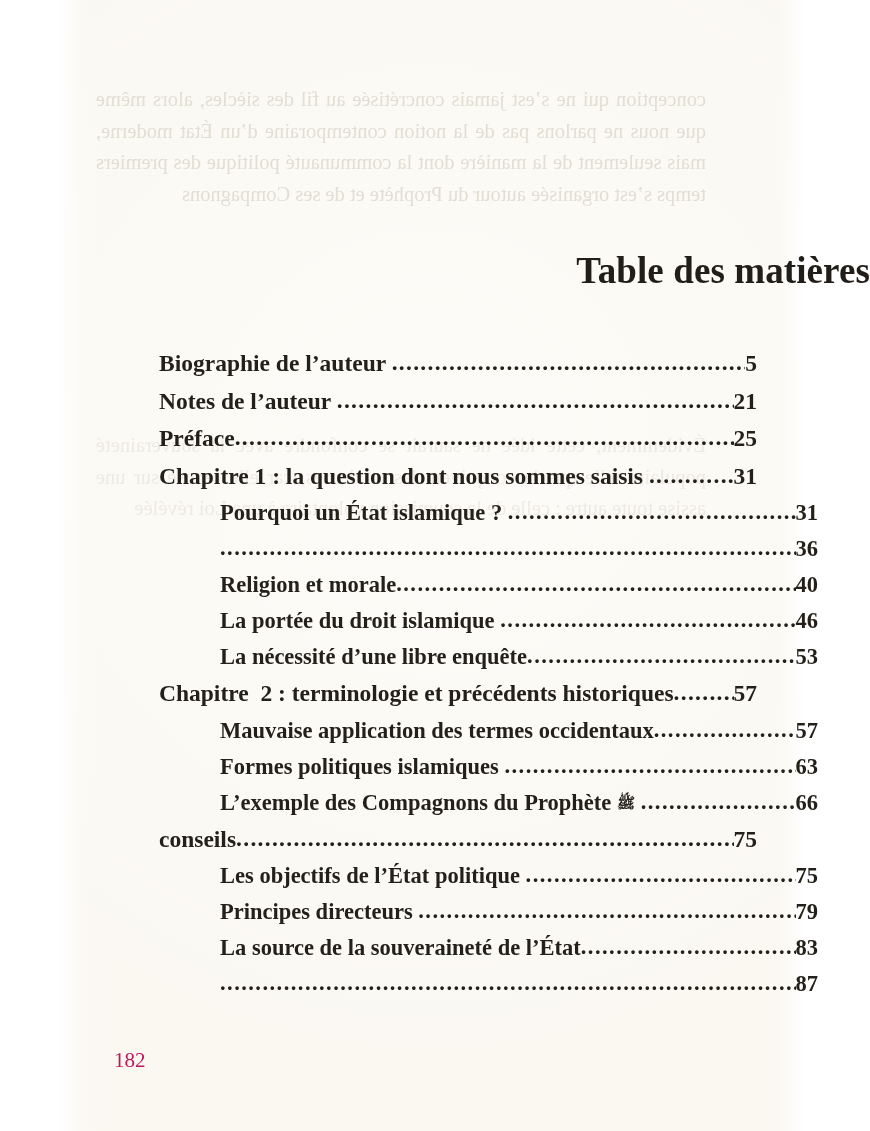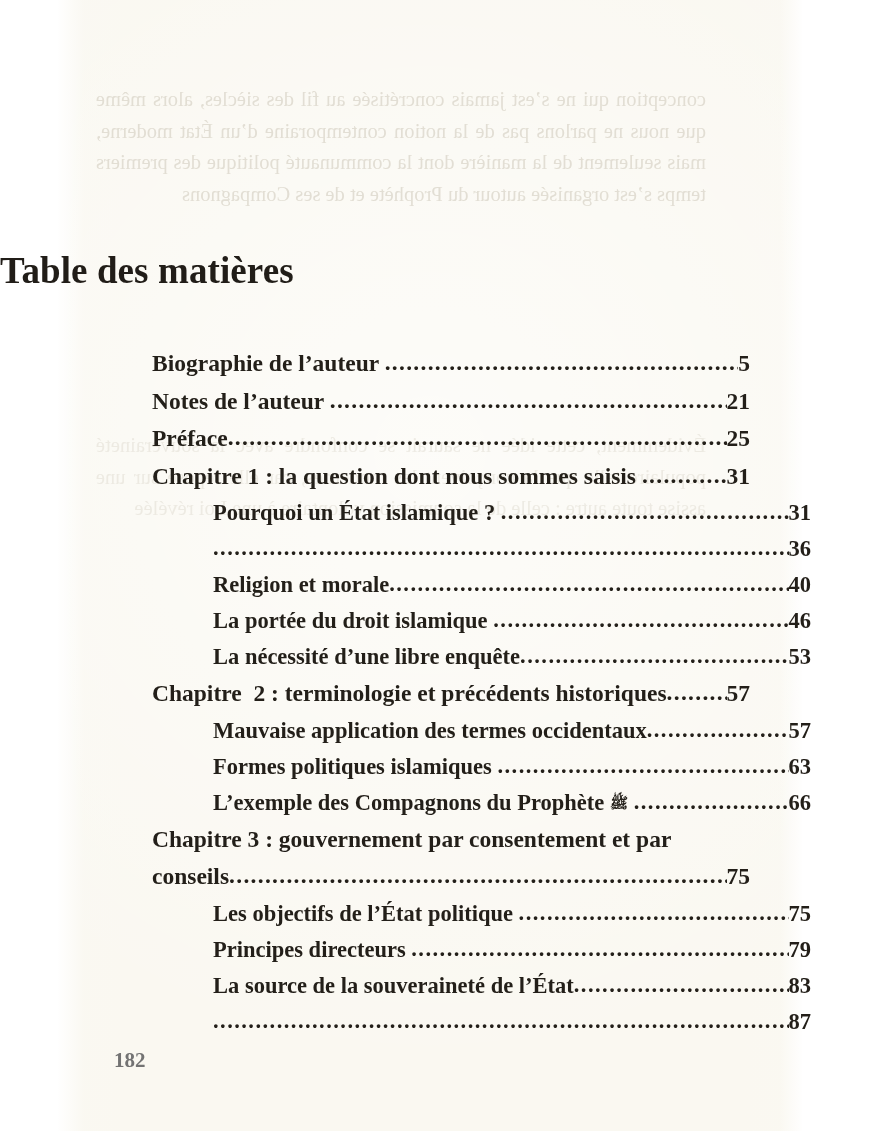--- a/index.html
+++ b/index.html
@@ -86,30 +86,30 @@
     top: 0;
     width: 870px;
     height: 1131px;
   }
 
   #toc-title {
     position: absolute;
     left: 0;
     top: 249px;
     width: 870px;
-    text-align: left;
+    text-align: right;
     font-size: 37px;
     font-weight: bold;
     color: #211d18;
     letter-spacing: 0.1px;
   }
 
   #toc-list {
     position: absolute;
-    left: 152px;
+    left: 159px;
     top: 345px;
     width: 598px;
   }
 
   .entry {
     display: flex;
     align-items: baseline;
     width: 100%;
     color: #231f19;
   }
@@ -159,22 +159,22 @@
     line-height: 37.5px;
     white-space: pre;
     color: #231f19;
   }
 
   #page-number {
     position: absolute;
     left: 114px;
     top: 1048px;
     font-size: 21px;
-    font-weight: bold;
-    color: #737373;
+    font-weight: normal;
+    color: #be185d;
   }
 
   .salawat {
     font-size: 15px;
     line-height: 1;
     position: relative;
     top: -2px;
   }
 </style>
 </head>
@@ -251,21 +251,20 @@
         <div class="entry lvl2">
           <span class="etext">Formes politiques islamiques </span>
           <span class="leader">.......................................................................................................................</span>
           <span class="pageno">63</span>
         </div>
         <div class="entry lvl2">
           <span class="etext">L’exemple des Compagnons du Prophète <span class="salawat">ﷺ</span> </span>
           <span class="leader">.......................................................................................................................</span>
           <span class="pageno">66</span>
         </div>
-        <div class="wrapline-first">Chapitre 3 : gouvernement par consentement et par</div>
         <div class="entry lvl1">
           <span class="etext">conseils</span>
           <span class="leader">.......................................................................................................................</span>
           <span class="pageno">75</span>
         </div>
         <div class="entry lvl2">
           <span class="etext">Les objectifs de l’État politique </span>
           <span class="leader">.......................................................................................................................</span>
           <span class="pageno">75</span>
         </div>

